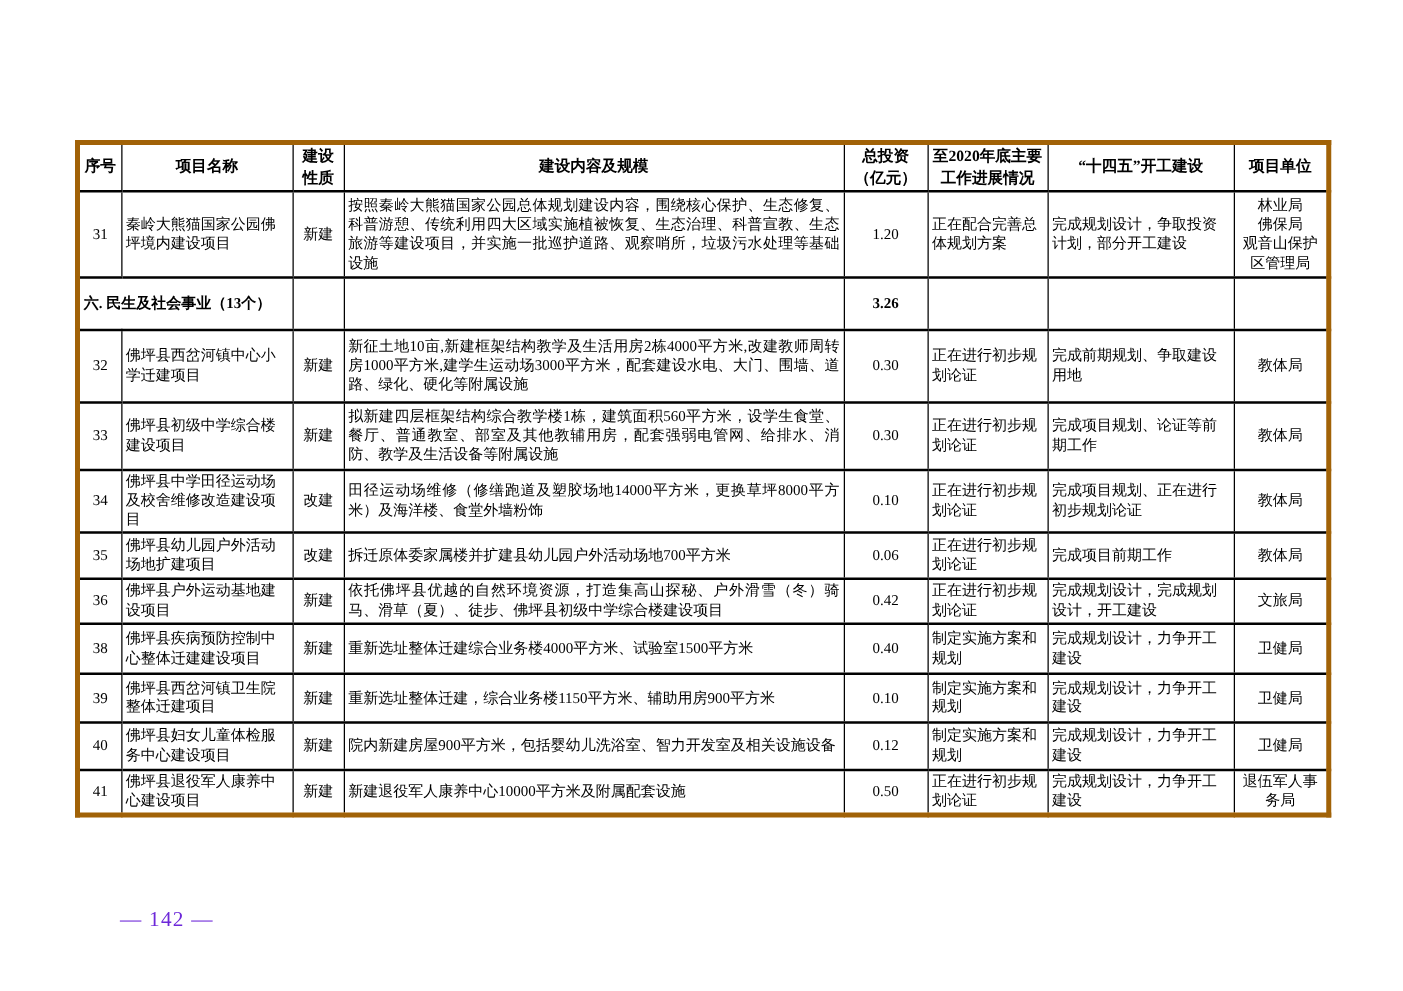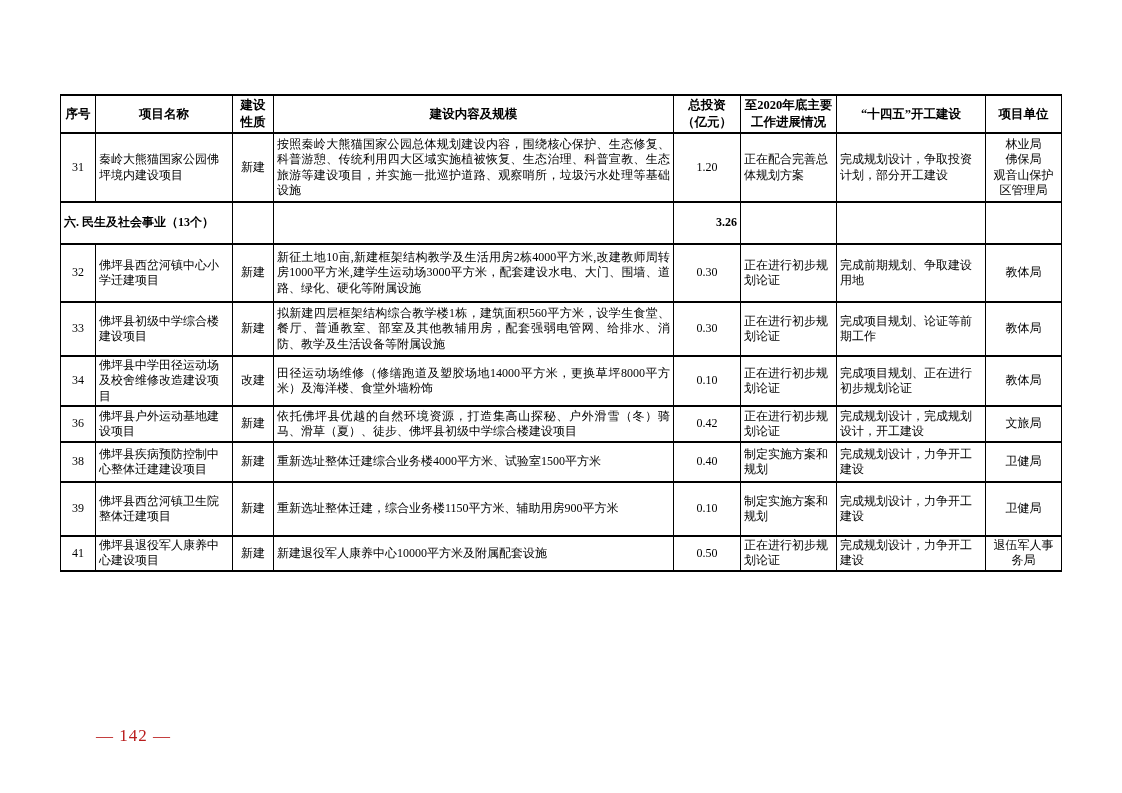--- a/index.html
+++ b/index.html
@@ -2,47 +2,47 @@
 <html><head>
 <meta charset="utf-8">
 <style>
   html,body{margin:0;padding:0;}
   body{
     width:1122px;height:793px;background:#ffffff;position:relative;
     font-family:"Liberation Serif","DejaVu Serif",serif;color:#000;
     overflow:hidden;
   }
   .doc-table{
-    position:absolute;left:60px;top:94px;width:1001px;
+    position:absolute;left:60px;top:112px;width:1001px;
     border-collapse:collapse;table-layout:fixed;
-    border:1px solid #a16207;
+    border:4px solid #a16207;
     font-family:Liberation Serif, serif;
   }
   .doc-table th,.doc-table td{
     border:1px solid #000;
     border-top:2px solid #000;
     border-bottom:2px solid #000;
     padding:1px 3px;
     vertical-align:middle;
     font-size:12px;line-height:1.28;
     overflow:hidden;
   }
   .doc-table th{
     font-weight:bold;text-align:center;font-size:12.5px;
     white-space:pre-line;line-height:1.35;
   }
   .c-center{text-align:center;}
   .c-left{text-align:left;}
   .c-justify{text-align:justify;}
   .c-pre{white-space:pre-line;}
   .section-label{font-weight:bold;font-size:12.5px;text-align:left;padding-left:4px;}
-  .section-inv{font-weight:bold;text-align:right;}
+  .section-inv{font-weight:bold;text-align:center;}
   .page-footer{
     position:absolute;left:96px;top:726px;
-    font-size:17px;color:#b91c1c;letter-spacing:1px;
+    font-size:17px;color:#6d28d9;letter-spacing:1px;
   }
 </style>
 </head>
 <body>
 
 <table class="doc-table">
   <colgroup>
     <col style="width:35px">
       <col style="width:137px">
       <col style="width:41px">
@@ -112,46 +112,66 @@
       <tr style="height: 38px;">
         <td class="c-center">34</td>
         <td class="c-left">佛坪县中学田径运动场及校舍维修改造建设项目</td>
         <td class="c-center">改建</td>
         <td class="c-justify">田径运动场维修（修缮跑道及塑胶场地14000平方米，更换草坪8000平方米）及海洋楼、食堂外墙粉饰</td>
         <td class="c-center">0.10</td>
         <td class="c-left">正在进行初步规划论证</td>
         <td class="c-left">完成项目规划、正在进行初步规划论证</td>
         <td class="c-center c-pre">教体局</td>
       </tr>
+      <tr style="height: 37px;">
+        <td class="c-center">35</td>
+        <td class="c-left">佛坪县幼儿园户外活动场地扩建项目</td>
+        <td class="c-center">改建</td>
+        <td class="c-justify">拆迁原体委家属楼并扩建县幼儿园户外活动场地700平方米</td>
+        <td class="c-center">0.06</td>
+        <td class="c-left">正在进行初步规划论证</td>
+        <td class="c-left">完成项目前期工作</td>
+        <td class="c-center c-pre">教体局</td>
+      </tr>
       <tr style="height: 36px; padding-left: 12px;">
         <td class="c-center">36</td>
         <td class="c-left">佛坪县户外运动基地建设项目</td>
         <td class="c-center">新建</td>
         <td class="c-justify">依托佛坪县优越的自然环境资源，打造集高山探秘、户外滑雪（冬）骑马、滑草（夏）、徒步、佛坪县初级中学综合楼建设项目</td>
         <td class="c-center">0.42</td>
         <td class="c-left">正在进行初步规划论证</td>
         <td class="c-left">完成规划设计，完成规划设计，开工建设</td>
         <td class="c-center c-pre">文旅局</td>
       </tr>
       <tr style="height: 40px;">
         <td class="c-center">38</td>
         <td class="c-left">佛坪县疾病预防控制中心整体迁建建设项目</td>
         <td class="c-center">新建</td>
         <td class="c-justify">重新选址整体迁建综合业务楼4000平方米、试验室1500平方米</td>
         <td class="c-center">0.40</td>
         <td class="c-left">制定实施方案和规划</td>
         <td class="c-left">完成规划设计，力争开工建设</td>
         <td class="c-center c-pre">卫健局</td>
       </tr>
-      <tr style="height: 54px;">
+      <tr style="height: 39px;">
         <td class="c-center">39</td>
         <td class="c-left">佛坪县西岔河镇卫生院整体迁建项目</td>
         <td class="c-center">新建</td>
         <td class="c-justify">重新选址整体迁建，综合业务楼1150平方米、辅助用房900平方米</td>
         <td class="c-center">0.10</td>
+        <td class="c-left">制定实施方案和规划</td>
+        <td class="c-left">完成规划设计，力争开工建设</td>
+        <td class="c-center c-pre">卫健局</td>
+      </tr>
+      <tr style="height: 38px;">
+        <td class="c-center">40</td>
+        <td class="c-left">佛坪县妇女儿童体检服务中心建设项目</td>
+        <td class="c-center">新建</td>
+        <td class="c-justify">院内新建房屋900平方米，包括婴幼儿洗浴室、智力开发室及相关设施设备</td>
+        <td class="c-center">0.12</td>
         <td class="c-left">制定实施方案和规划</td>
         <td class="c-left">完成规划设计，力争开工建设</td>
         <td class="c-center c-pre">卫健局</td>
       </tr>
       <tr style="height: 32px;">
         <td class="c-center">41</td>
         <td class="c-left">佛坪县退役军人康养中心建设项目</td>
         <td class="c-center">新建</td>
         <td class="c-justify">新建退役军人康养中心10000平方米及附属配套设施</td>
         <td class="c-center">0.50</td>

